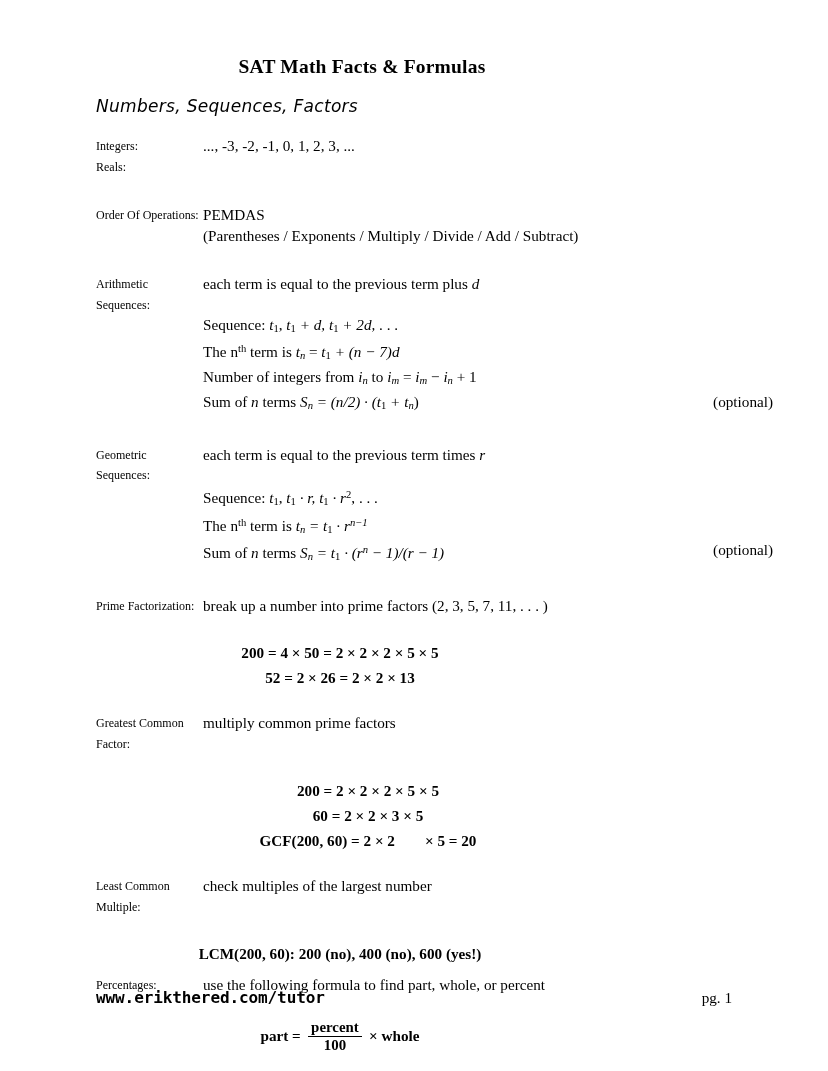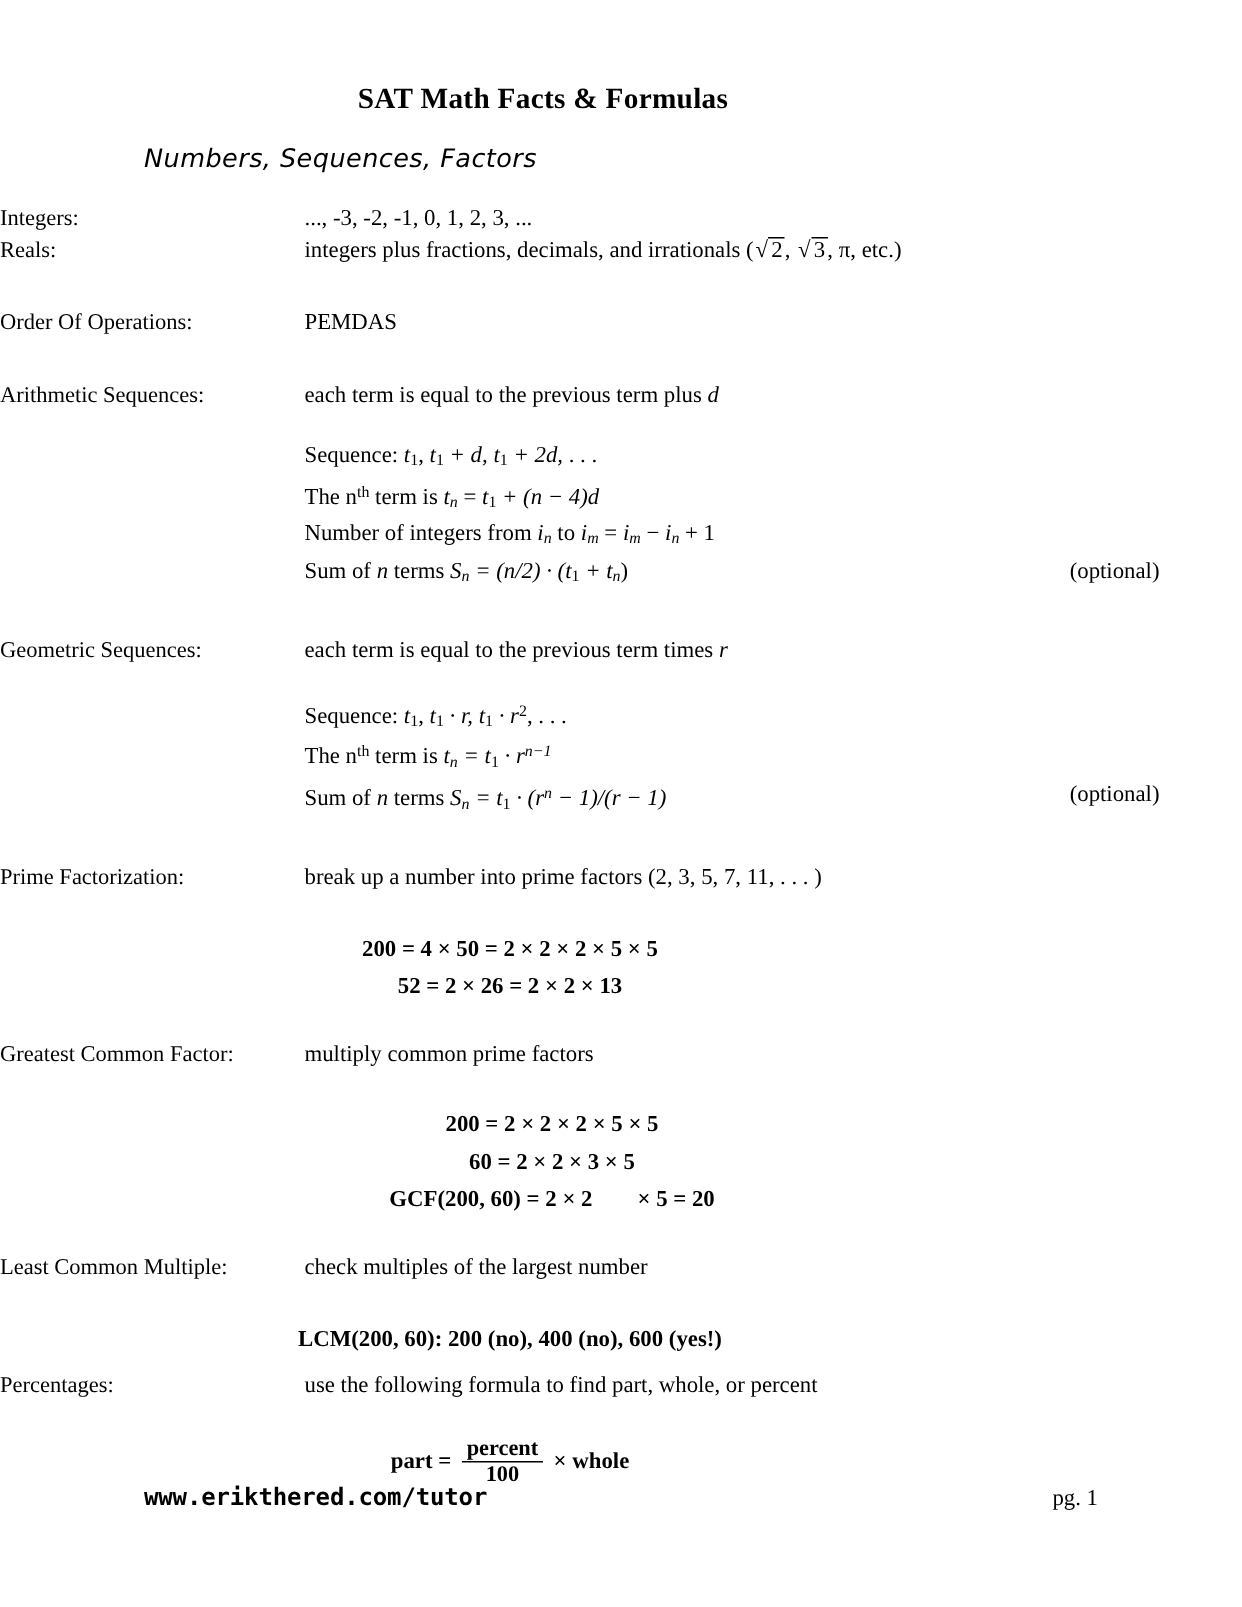--- a/index.html
+++ b/index.html
@@ -52,22 +52,23 @@
     width: 828px;
   }
   .row {
     position: relative;
     display: flex;
     align-items: flex-start;
   }
   .row-label {
     width: 203px;
     flex: 0 0 203px;
+    padding-left: 96px;
     box-sizing: border-box;
-    font-size: 15px;
+    font-size: 12px;
     line-height: 20.5px;
   }
   .row-body {
     flex: 1 1 auto;
     font-size: 15.2px;
     line-height: 20.5px;
     position: relative;
   }
   .line { white-space: nowrap; }
   .gap-md { height: 20px; }
@@ -177,46 +178,44 @@
 
     <div class="row">
       <div class="row-label">Integers:</div>
       <div class="row-body">
         <div class="line">..., -3, -2, -1, 0, 1, 2, 3, ...</div>
       </div>
     </div>
 
     <div class="row">
       <div class="row-label">Reals:</div>
-      <div class="row-body">
-        <div class="line"><span>integers plus fractions, decimals, and irrationals (</span><span class="sqrt">√<span class="radicand">2</span></span><span>, </span><span class="sqrt">√<span class="radicand">3</span></span><span>, π, etc.)</span></div>
-      </div>
     </div>
 
     <div class="row-gap-med"></div>
 
     <div class="row">
       <div class="row-label">Order Of Operations:</div>
       <div class="row-body">
         <div class="line">PEMDAS</div>
+        <div class="line">(Parentheses / Exponents / Multiply / Divide / Add / Subtract)</div>
       </div>
     </div>
 
     <div class="row-gap-med"></div>
 
     <div class="row">
       <div class="row-label">Arithmetic Sequences:</div>
       <div class="row-body">
         <div class="line"><span>each term is equal to the previous term plus </span><span class="m">d</span></div>
 
         <div class="gap-md"></div>
 
         <div class="line"><span>Sequence: </span><span class="m">t</span><sub class="up">1</sub><span>, </span><span class="m">t</span><sub class="up">1</sub><span class="m"> + d, </span><span class="m">t</span><sub class="up">1</sub><span class="m"> + 2d, </span><span>. . .</span></div>
 
-        <div class="line"><span>The n</span><sup class="up">th</sup><span> term is </span><span class="m">t</span><sub>n</sub><span> = </span><span class="m">t</span><sub class="up">1</sub><span class="m"> + (n − 4)d</span></div>
+        <div class="line"><span>The n</span><sup class="up">th</sup><span> term is </span><span class="m">t</span><sub>n</sub><span> = </span><span class="m">t</span><sub class="up">1</sub><span class="m"> + (n − 7)d</span></div>
 
         <div class="line"><span>Number of integers from </span><span class="m">i</span><sub>n</sub><span> to </span><span class="m">i</span><sub>m</sub><span> = </span><span class="m">i</span><sub>m</sub><span> − </span><span class="m">i</span><sub>n</sub><span> + 1</span></div>
 
         <div class="line"><span>Sum of </span><span class="m">n</span><span> terms </span><span class="m">S</span><sub>n</sub><span class="m"> = (n/2) · (t</span><sub class="up">1</sub><span class="m"> + t</span><sub>n</sub><span>)</span><span class="optional">(optional)</span></div>
       </div>
     </div>
 
     <div class="row-gap-med"></div>
 
     <div class="row">

